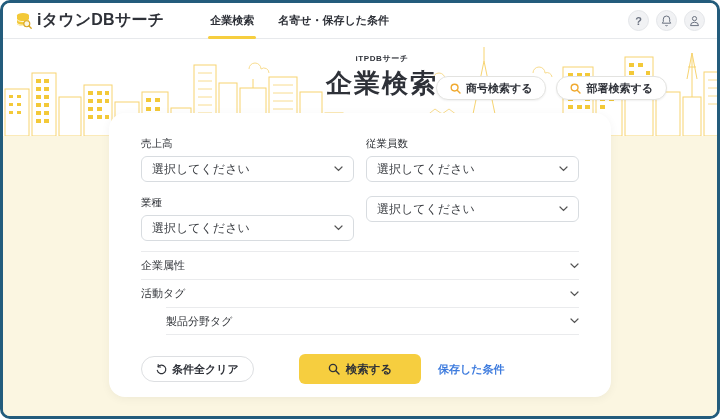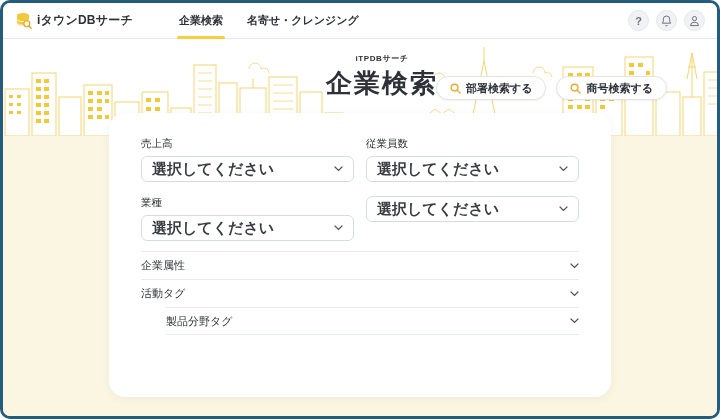--- a/index.html
+++ b/index.html
@@ -17,21 +17,21 @@
   }
   
   .navbar {
     height:36px; background:#ffffff;
     border-bottom:1px solid #E7E9EC;
     display:flex; align-items:center;
     padding:0 12px;
     position:relative;
   }
   .logo { display:flex; align-items:center; gap:5px; cursor:pointer; }
-  .logo-text { font-size:12px; font-weight:bold; color:#2E3138; letter-spacing:.2px; }
+  .logo-text { font-size:16px; font-weight:bold; color:#2E3138; letter-spacing:.2px; }
   .tabs { display:flex; margin-left:34px; height:36px; }
   .tab {
     position:relative; display:flex; align-items:center;
     padding:0 12px; font-size:11px; font-weight:bold; color:#2E3138;
     cursor:pointer;
   }
   .tab.active::after {
     content:""; position:absolute; left:10px; right:10px; bottom:0;
     height:3px; background:#F6CE3F; border-radius:2px;
   }
@@ -70,23 +70,22 @@
     padding:24px 32px 20px 32px;
     height:284px;
   }
   .field-grid {
     display:grid; grid-template-columns:1fr 1fr; column-gap:12px; row-gap:14px;
   }
   .field-label { font-size:10.5px; color:#2F3237; margin-bottom:5px; }
   .select {
     height:26px; border:1px solid #D8DCE0; border-radius:6px;
     display:flex; align-items:center; justify-content:space-between;
-    padding:12px 10px; font-size:15px; color:#3A3D42; cursor:pointer;
+    padding:12px 10px; font-size:12px; color:#3A3D42; cursor:pointer;
     background:#ffffff;
-    font-weight:bold;
   }
   .accordions { margin-top:10px; }
   .accordion-row {
     height:28px; border-top:1px solid #EAEBED;
     display:flex; align-items:center; justify-content:space-between;
     font-size:11px; color:#2F3237; cursor:pointer;
   }
   .accordion-row:last-child { border-bottom:1px solid #EAEBED;margin-left:25px; }
   .card-footer { position:relative; height:30px; margin-top:19px; }
   .clear-btn {
@@ -127,21 +126,21 @@
         </svg>
       </span>
       <span class="logo-text">iタウンDBサーチ</span>
     </div>
 
     <div class="tabs">
       <div class="tab active">
         <span>企業検索</span>
       </div>
       <div class="tab">
-        <span>名寄せ・クレンジング</span>
+        <span>名寄せ・保存した条件</span>
       </div>
     </div>
 
     <div class="nav-right">
       <div class="circle-btn">
         <span>?</span>
       </div>
       <div class="circle-btn">
         <span>
           <svg class="icon-svg" width="11" height="12" viewBox="0 0 11 12">
@@ -295,30 +294,30 @@
     </div>
 
     <div class="hero-actions">
       <button class="hero-action-btn">
         <span>
           <svg class="icon-svg" width="11" height="11" viewBox="0 0 11 11">
             <circle cx="4.6" cy="4.6" r="3.4" fill="none" stroke="#F0AA30" stroke-width="1.4"></circle>
             <line x1="7.2" y1="7.2" x2="10" y2="10" stroke="#F0AA30" stroke-width="1.4" stroke-linecap="round"></line>
           </svg>
         </span>
-        <span>部署検索する</span>
+        <span>商号検索する</span>
       </button>
       <button class="hero-action-btn">
         <span>
           <svg class="icon-svg" width="11" height="11" viewBox="0 0 11 11">
             <circle cx="4.6" cy="4.6" r="3.4" fill="none" stroke="#F0AA30" stroke-width="1.4"></circle>
             <line x1="7.2" y1="7.2" x2="10" y2="10" stroke="#F0AA30" stroke-width="1.4" stroke-linecap="round"></line>
           </svg>
         </span>
-        <span>商号検索する</span>
+        <span>部署検索する</span>
       </button>
     </div>
   </div>
 
   <div class="page-body">
     <div class="card">
 
       <div class="field-grid">
         <div>
           <div class="field-label">売上高</div>
@@ -385,16 +384,39 @@
         <div class="accordion-row">
           <span>製品分野タグ</span>
           <span>
             <svg class="icon-svg" width="9" height="6" viewBox="0 0 9 6">
                 <polyline points="1,1 4.5,4.5 8,1" fill="none" stroke="#555" stroke-width="1.2" stroke-linecap="round"></polyline>
               </svg>
           </span>
         </div>
       </div>
 
+      <div class="card-footer">
+        <button class="clear-btn">
+          <span>
+            <svg class="icon-svg" width="11" height="11" viewBox="0 0 11 11">
+              <path d="M2.2 2.6 A4.3 4.3 0 1 1 1.3 6.4" fill="none" stroke="#2E3138" stroke-width="1.2" stroke-linecap="round"></path>
+              <polyline points="2.2,0.6 2.2,3 4.6,3" fill="none" stroke="#2E3138" stroke-width="1.2" stroke-linecap="round" stroke-linejoin="round"></polyline>
+            </svg>
+          </span>
+          <span>条件全クリア</span>
+        </button>
+
+        <button class="search-btn">
+          <span>
+            <svg class="icon-svg" width="12" height="12" viewBox="0 0 12 12">
+              <circle cx="5" cy="5" r="3.6" fill="none" stroke="#2E3138" stroke-width="1.4"></circle>
+              <line x1="7.8" y1="7.8" x2="11" y2="11" stroke="#2E3138" stroke-width="1.4" stroke-linecap="round"></line>
+            </svg>
+          </span>
+          <span>検索する</span>
+        </button>
+
+        <a class="saved-link">保存した条件</a>
+      </div>
 
     </div>
   </div>
 </div>
 
 </body></html>

